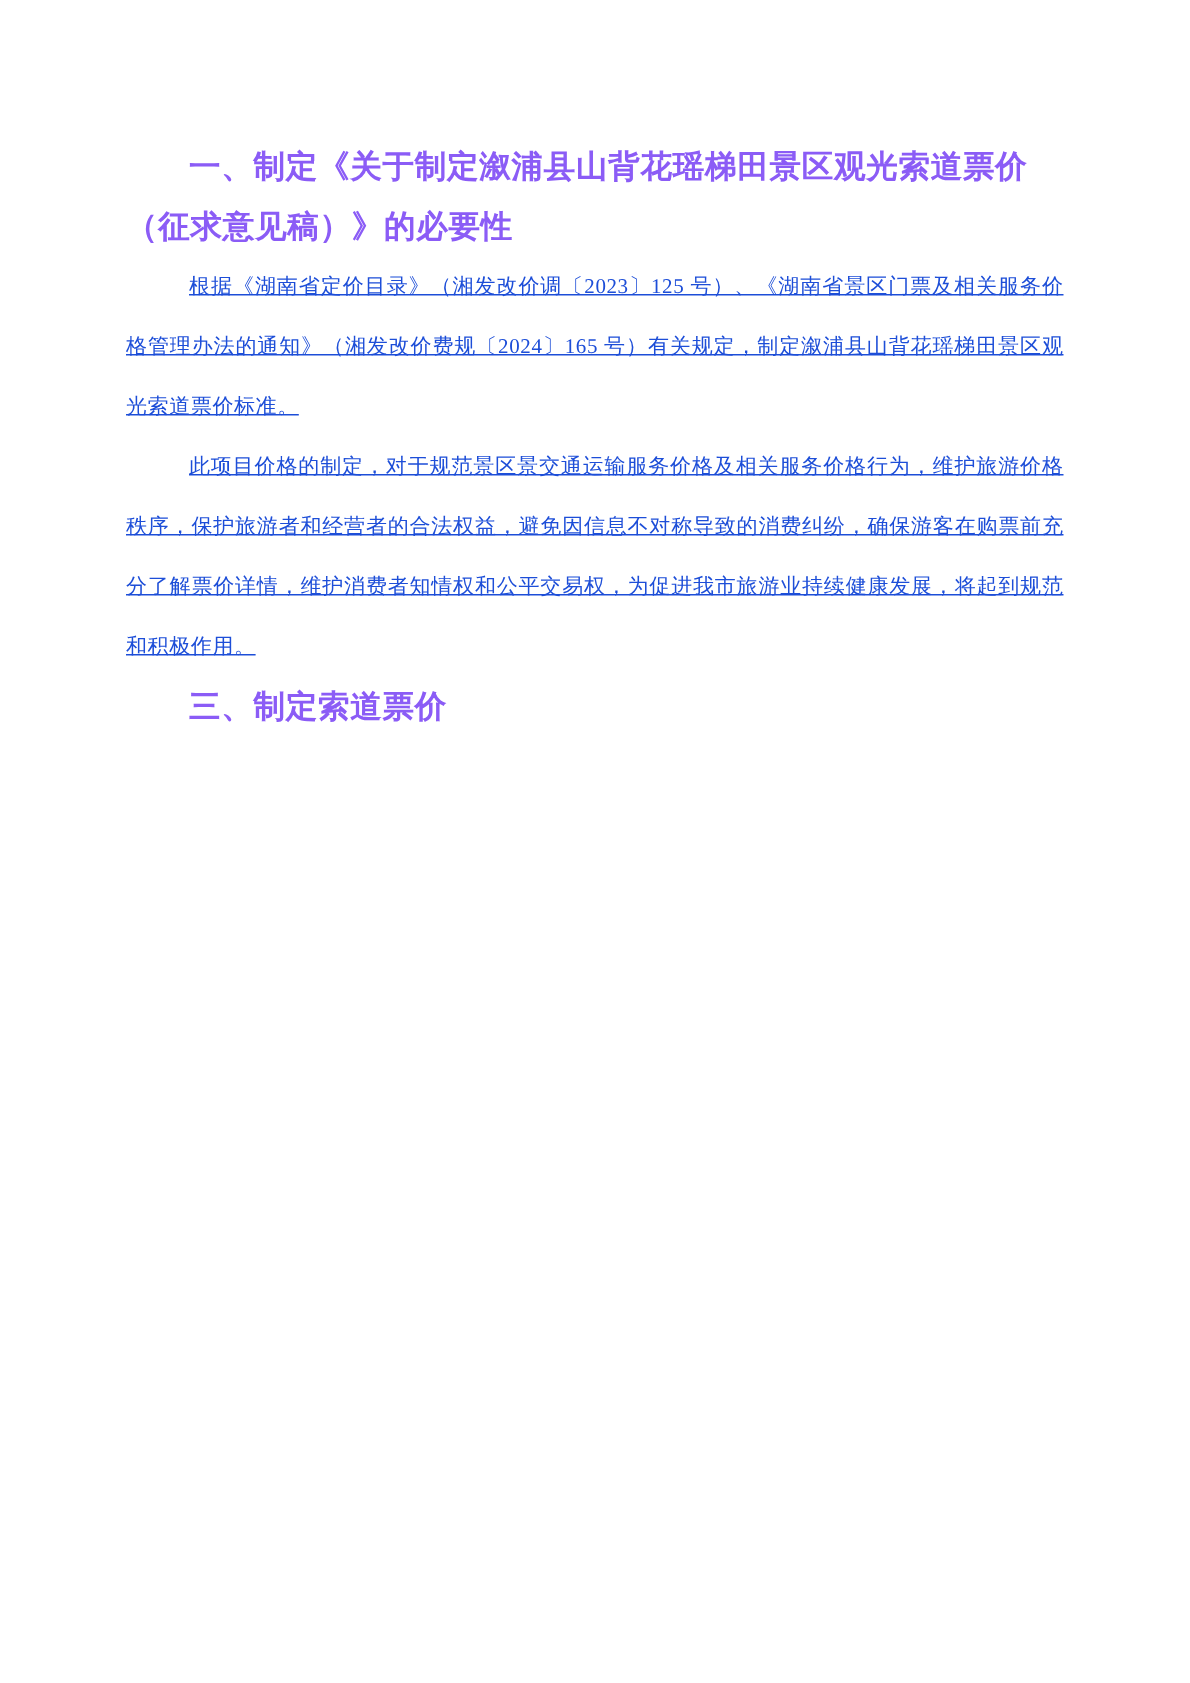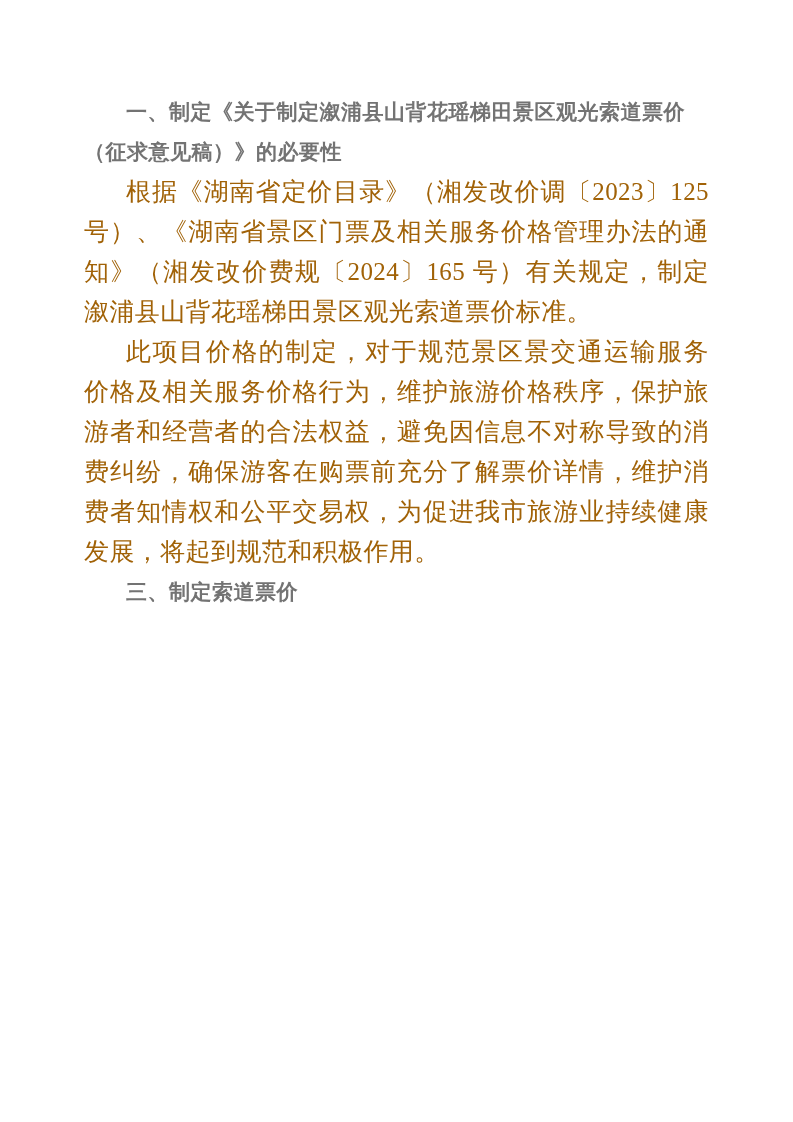--- a/index.html
+++ b/index.html
@@ -27,32 +27,33 @@
   }
   h2.section-heading {
     font-family: "Liberation Sans", "DejaVu Sans", sans-serif;
     font-weight: bold;
     font-size: 21px;
     line-height: 40px;
     margin: 0 0 0 0;
     padding: 0;
     text-indent: 42px;
     letter-spacing: 0.5px;
-    color: #737373;
+    color: #8b5cf6;
   }
   p.para {
-    font-size: 25px;
+    font-size: 14px;
     line-height: 40px;
     margin: 0;
     padding: 0;
     text-indent: 42px;
     text-align: justify;
     text-justify: inter-ideograph;
     letter-spacing: 0.4px;
-    color: #a16207;
+    color: #1d4ed8;
+    text-decoration: underline;
   }
 </style>
 </head>
 <body>
 
 <div class="page">
   <div class="doc-body">
 
     <h2 class="section-heading">一、制定《关于制定溆浦县山背花瑶梯田景区观光索道票价（征求意见稿）》的必要性</h2>
 

